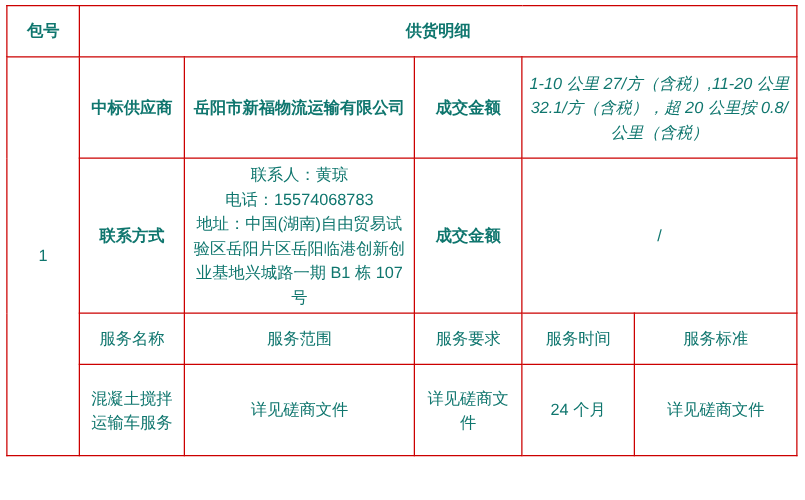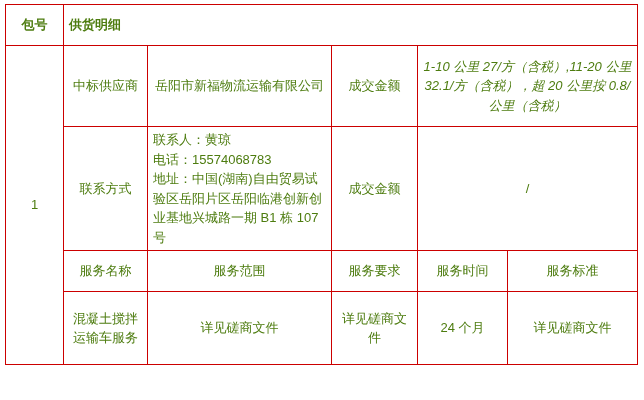--- a/index.html
+++ b/index.html
@@ -24,58 +24,60 @@
     table-layout: fixed;
     width: 632px;
     margin: 4px 0 0 5px;
     border: 1px solid #cc0000;
   }
   table.supply-table td {
     border: 1px solid #cc0000;
     padding: 3px 5px;
     font-size: 13px;
     line-height: 1.5;
-    color: #4d7c0f;
+    color: #0f766e;
     vertical-align: middle;
     word-break: break-all;
   }
   .hdr-pkg {
     text-align: center;
     font-weight: bold;
     font-size: 13px;
   }
   .hdr-title {
+    text-align: center;
     font-weight: bold;
     font-size: 14px;
     font-family: Liberation Serif, serif;
   }
   .pkg-no {
     text-align: center;
     font-size: 13px;
   }
   .label-cell {
     text-align: center;
-    font-weight: normal;
+    font-weight: bold;
     font-size: 13px;
   }
   .amount-cell {
     text-align: center;
     font-size: 12.5px;
     line-height: 1.6;
     font-style: italic;
   }
   .addr-cell {
-    text-align: left;
+    text-align: center;
     font-size: 13px;
     line-height: 1.65;
     padding-left: 8px;
   }
   .supplier-name {
     text-align: center;
     font-size: 13.5px;
+    font-weight: bold;
   }
   .sub-hdr {
     text-align: center;
     font-weight: normal;
     font-size: 13px;
   }
   .data-cell {
     text-align: center;
     font-size: 13px;
     line-height: 1.6;

